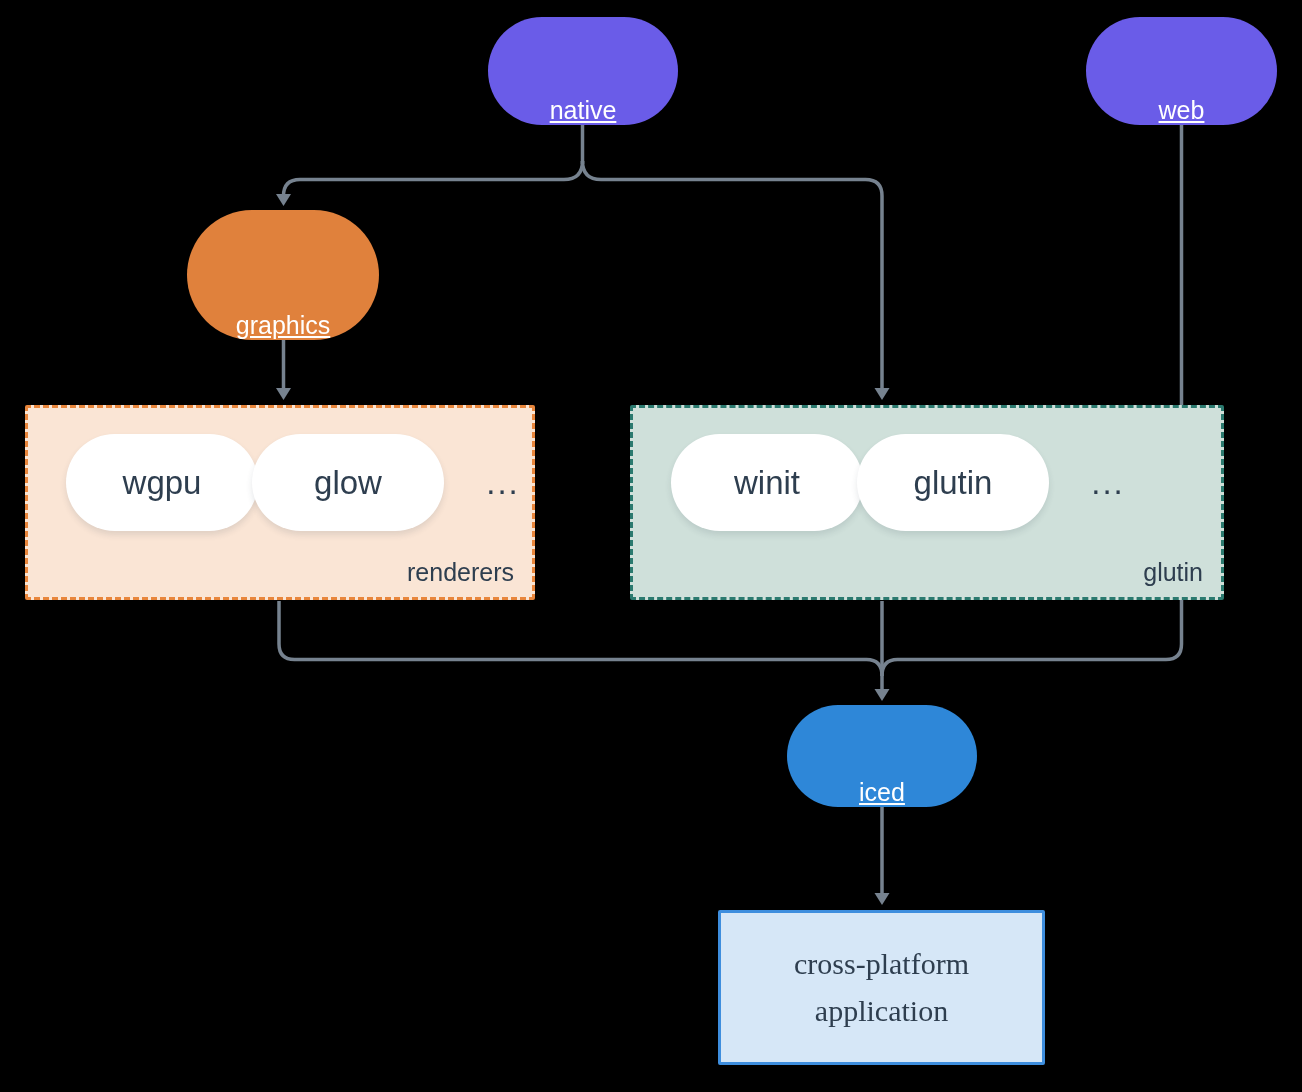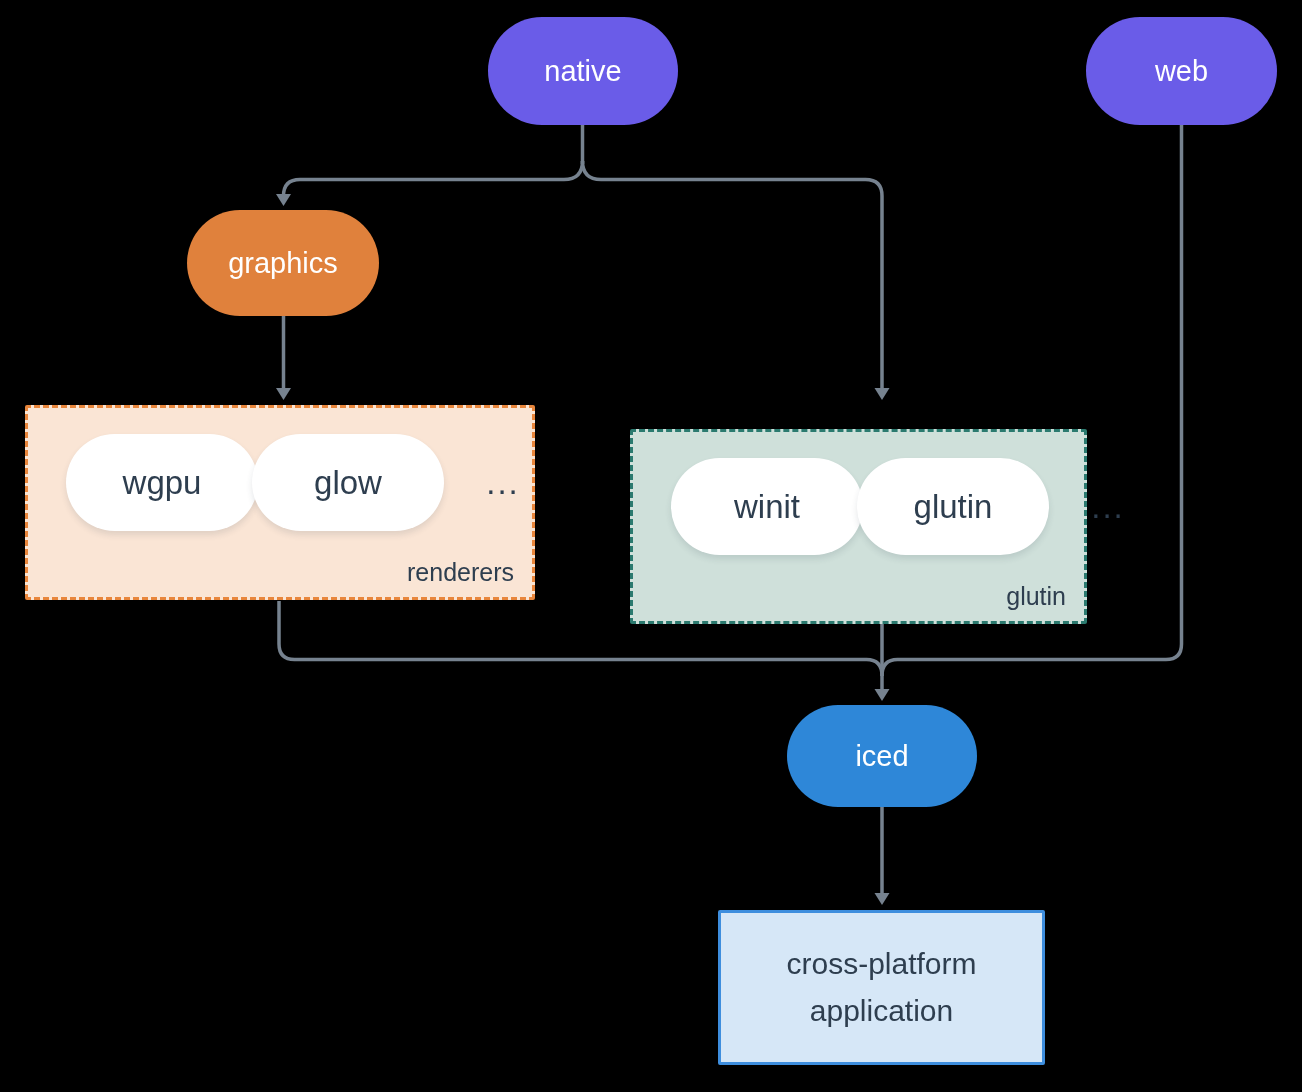--- a/index.html
+++ b/index.html
@@ -27,48 +27,48 @@
     fill: none;
   }
   .arrow {
     fill: var(--line, #76828F);
     stroke: none;
   }
   .pill {
     position: absolute;
     border-radius: 999px;
     display: flex;
-    align-items: center;
+    align-items: flex-end;
     justify-content: center;
-    font-size: 29px;
+    font-size: 25px;
     color: #ffffff;
+    text-decoration: underline;
   }
   .pill-native  { left: 488px;  top: 17px;  width: 190px; height: 108px; background: var(--purple, #6A5CE8); }
   .pill-web     { left: 1086px; top: 17px;  width: 191px; height: 108px; background: var(--purple, #6A5CE8); }
-  .pill-graphics{ left: 187px;  top: 210px; width: 192px; height: 106px; background: var(--orange, #E0813C); }
+  .pill-graphics{ left: 187px;  top: 210px; width: 192px; height: 130px; background: var(--orange, #E0813C); }
   .pill-iced    { left: 787px;  top: 705px; width: 190px; height: 102px; background: var(--blue, #2E87D8); }
 
   .group {
     position: absolute;
     top: 405px;
     height: 195px;
     box-sizing: border-box;
     border: 3px dashed;
     border-radius: 2px;
   }
   .group-renderers {
     left: 25px; width: 510px;
     background: var(--renderers_fill, #FAE5D5);
     border-color: var(--renderers_border, #E8863C);
   }
   .group-shells {
-    left: 630px; width: 457px;
+    left: 630px; width: 594px;
     background: var(--shells_fill, #CFE0DA);
     border-color: var(--shells_border, #2B7A6F);
-    margin-top: 24px;
   }
   .group-label {
     position: absolute;
     right: 18px;
     bottom: 10px;
     font-size: 25px;
     color: var(--dark_text, #2E3E4F);
   }
   .white-pill {
     position: absolute;
@@ -109,20 +109,21 @@
     border: 3px solid var(--app_border, #3E8EDE);
     border-radius: 2px;
     display: flex;
     flex-direction: column;
     align-items: center;
     justify-content: center;
     font-size: 30px;
     line-height: 1.55;
     color: var(--dark_text, #2E3E4F);
     text-align: center;
+    font-family: Liberation Serif, serif;
   }
 </style>
 </head>
 <body>
 
 <div class="canvas">
 
   <svg class="edges" viewBox="0 0 1302 1092">
     <path class="edge" d="M 582.5 125 V 164"></path>
     <path class="edge" d="M 582.5 161 Q 582.5 179.5 564 179.5 H 300 Q 283.5 179.5 283.5 196"></path>

